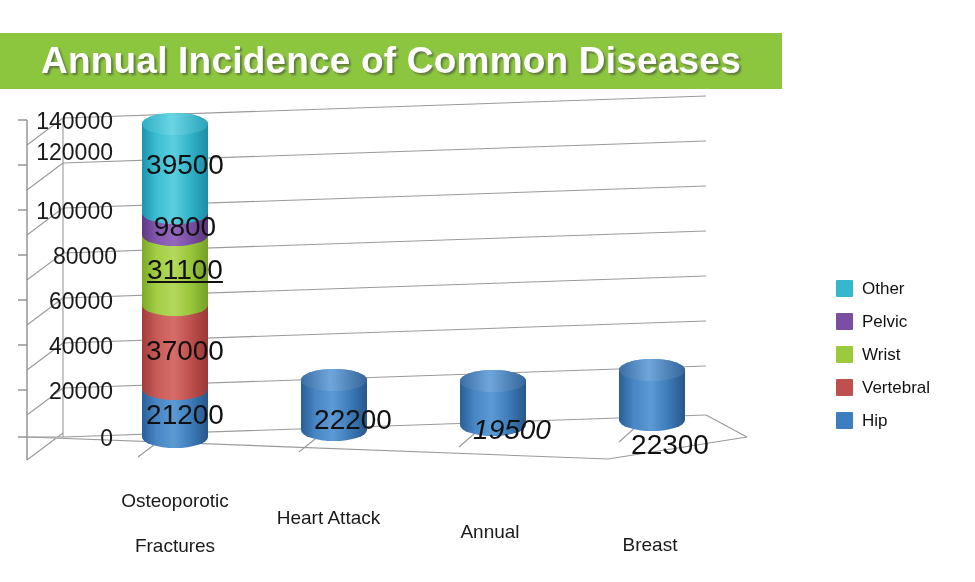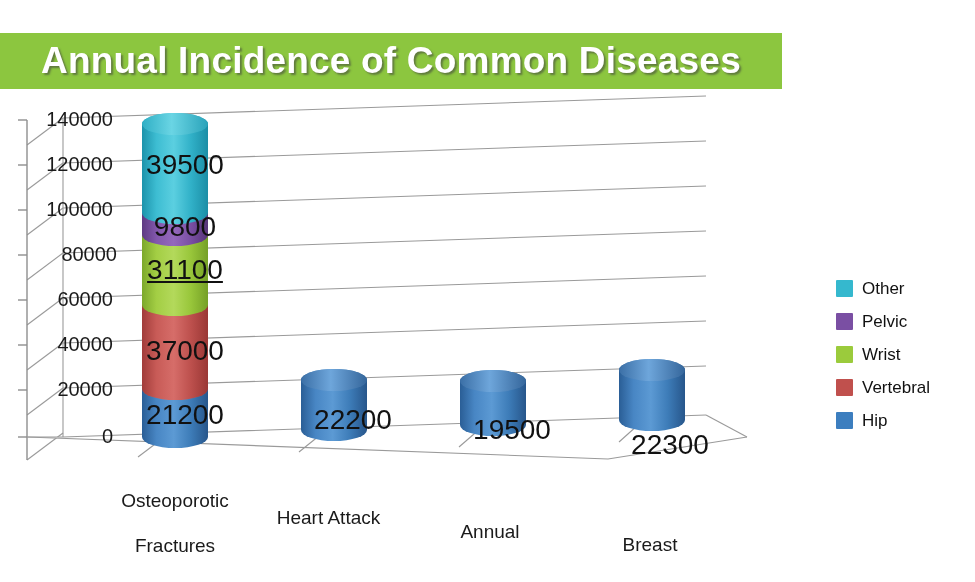--- a/index.html
+++ b/index.html
@@ -38,21 +38,21 @@
   #chart-area {
     position: absolute;
     left: 0; top: 89px;
     width: 975px; height: 493px;
   }
   #chart-svg { position: absolute; left: 0; top: 0; }
 
   .ytick-label {
     position: absolute;
     text-align: right;
-    font-size: 20px;
+    font-size: 23px;
     color: #1a1a1a;
     font-family: "Liberation Sans", sans-serif;
     white-space: nowrap;
   }
 
   .xcat-label {
     position: absolute;
     font-size: 19px;
     color: #1a1a1a;
     text-align: center;
@@ -242,36 +242,36 @@
       <ellipse cx="493" cy="292" rx="33" ry="11" fill="url(#g-blue-top)"></ellipse>
     </g>
 
     <g>
       <path d="M619,331 L619,281 A33,11 0 0,1 685,281 L685,331 A33,11 0 0,1 619,331 Z" fill="url(#g-blue)"></path>
       <ellipse cx="652" cy="281" rx="33" ry="11" fill="url(#g-blue-top)"></ellipse>
     </g>
   </svg>
 
   <div class="ytick-label" style="left:0px;  top:19px;  width:113px;">140000</div>
-  <div class="ytick-label" style="left:0px;  top:64px;  width:113px;">120000</div>
+  <div class="ytick-label" style="left:0px;  top:50px;  width:113px;">120000</div>
   <div class="ytick-label" style="left:0px;  top:109px; width:113px;">100000</div>
   <div class="ytick-label" style="left:4px;  top:154px; width:113px;">80000</div>
   <div class="ytick-label" style="left:0px;  top:199px; width:113px;">60000</div>
   <div class="ytick-label" style="left:0px;  top:244px; width:113px;">40000</div>
   <div class="ytick-label" style="left:0px;  top:289px; width:113px;">20000</div>
   <div class="ytick-label" style="left:0px;  top:336px; width:113px;">0</div>
 
   <div class="bar-value" style="left:140px; top:60px;  width:90px;">39500</div>
   <div class="bar-value" style="left:140px; top:122px; width:90px;">9800</div>
   <div class="bar-value" style="left:140px; top:165px; width:90px;text-decoration:underline;">31100</div>
   <div class="bar-value" style="left:140px; top:246px; width:90px;">37000</div>
   <div class="bar-value" style="left:140px; top:310px; width:90px;">21200</div>
 
   <div class="bar-value" style="left:308px; top:315px; width:90px;">22200</div>
-  <div class="bar-value" style="left:467px; top:325px; width:90px;">19500</div>
+  <div class="bar-value" style="left:467px; top:325px; width:90px;font-style:italic;">19500</div>
   <div class="bar-value" style="left:625px; top:340px; width:90px;">22300</div>
 
   <div class="xcat-label" style="left:105px; top:379px; width:140px;">
     <div>Osteoporotic</div>
     <div>Fractures</div>
   </div>
   <div class="xcat-label" style="left:241px; top:396px; width:175px;">
     <div>Heart Attack</div>
   </div>
   <div class="xcat-label" style="left:420px; top:410px; width:140px;">

